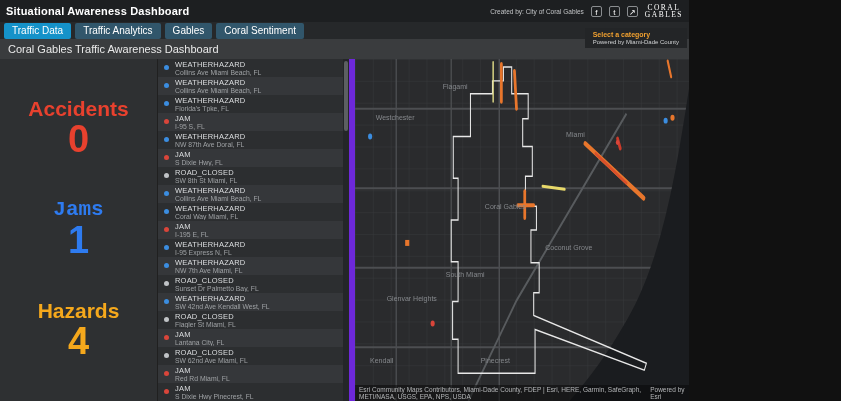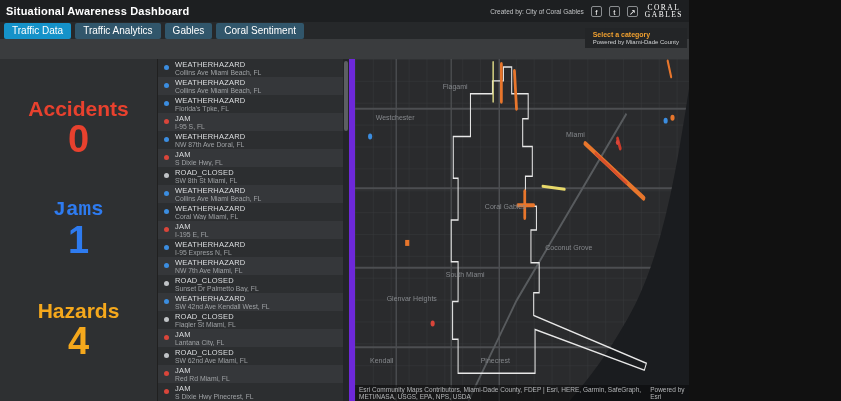--- a/index.html
+++ b/index.html
@@ -67,20 +67,21 @@
   </header>
 
   <nav class="tabs" id="tabs">
       <button class="tab active">Traffic Data</button>
       <button class="tab">Traffic Analytics</button>
       <button class="tab">Gables</button>
       <button class="tab">Coral Sentiment</button>
     </nav>
 
   <div class="subheader">
+    <div>Coral Gables Traffic Awareness Dashboard</div>
     <div class="category-box">
       <div class="cat1">Select a category</div>
       <div class="cat2">Powered by Miami-Dade County</div>
     </div>
   </div>
 
   <main class="content">
 
     <aside class="stats" id="stats">
         <div class="stat">

